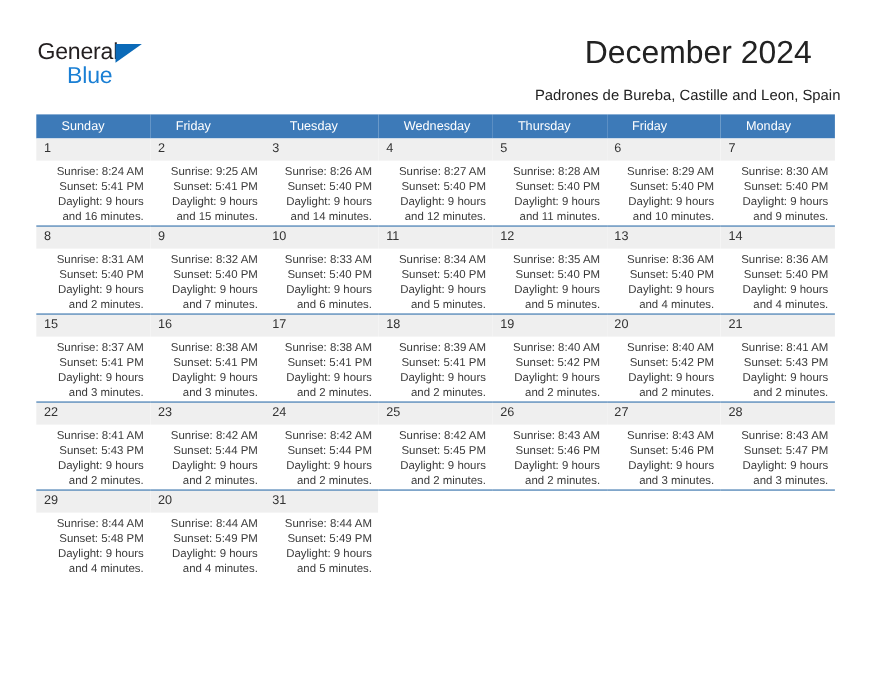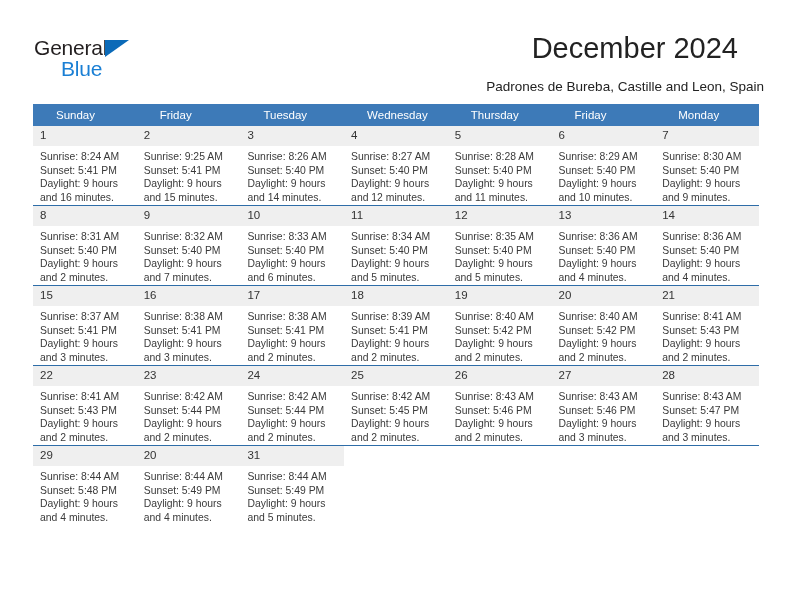--- a/index.html
+++ b/index.html
@@ -138,20 +138,21 @@
     box-sizing: border-box;
   }
   .cell.empty .daynum {
     background: #ffffff;
   }
   .info {
     padding: 4px 6px 0 7px;
     font-size: 10.4px;
     line-height: 13.6px;
     color: #3a3a3a;
+    text-align: right;
   }
   .info div {
     white-space: nowrap;
   }
 </style>
 </head>
 <body>
 
 <div class="page">
 

